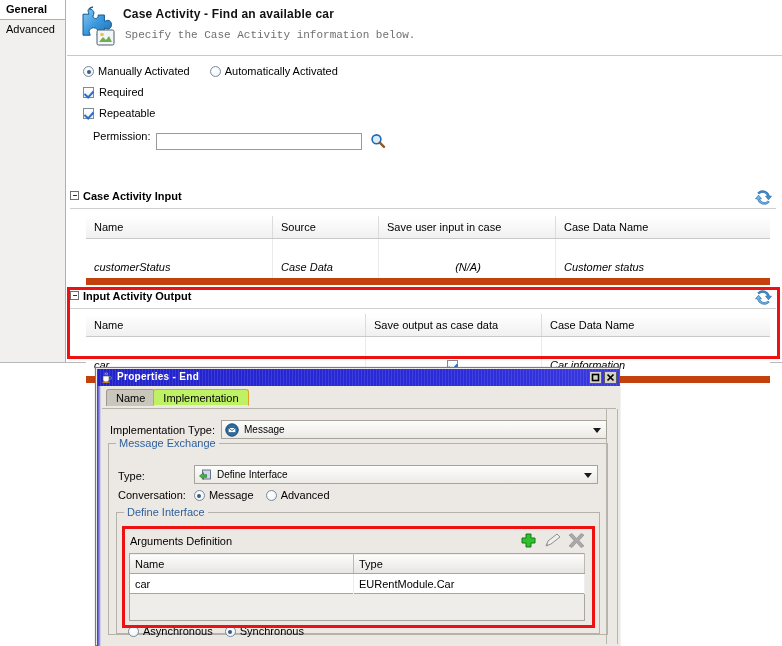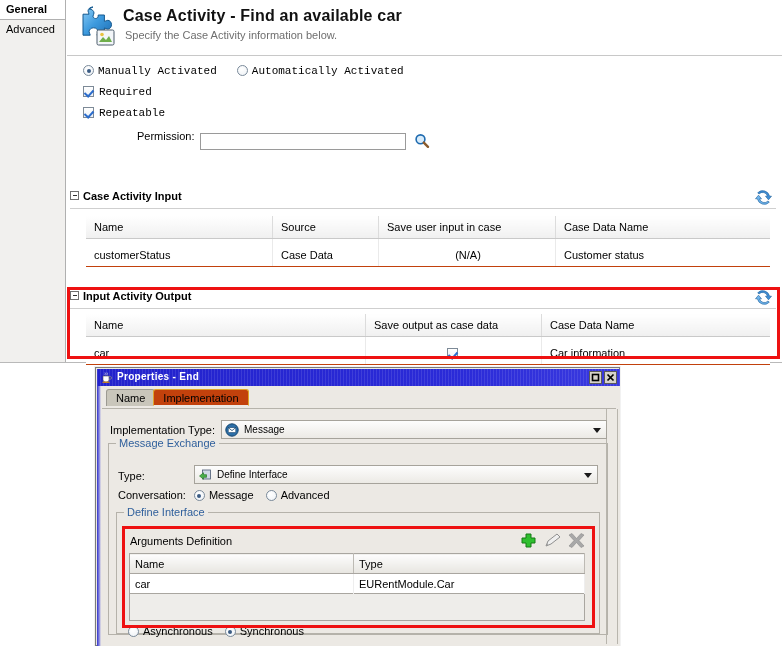--- a/index.html
+++ b/index.html
@@ -63,45 +63,45 @@
     box-sizing: border-box;
   }
   #header-icon {
     position: absolute;
     left: 8px; top: 6px;
     width: 44px; height: 42px;
   }
   #header-title {
     position: absolute;
     left: 56px; top: 7px;
-    font-size: 16px;
+    font-size: 12px;
     font-weight: bold;
     color: #111;
     letter-spacing: 0.2px;
   }
   #header-sub {
     position: absolute;
     left: 58px; top: 29px;
     font-size: 11px;
     color: #6f6f6f;
+    font-family: Liberation Mono, monospace;
   }
 
   
   #options {
     position: absolute;
     left: 67px; top: 57px;
     width: 715px;
   }
   .optrow {
     position: relative;
     height: 21px;
     padding-left: 16px;
     font-size: 11px;
     white-space: nowrap;
-    font-family: Liberation Mono, monospace;
   }
   .radio {
     display: inline-block;
     width: 11px; height: 11px;
     border-radius: 50%;
     border: 1px solid #7a8a9a;
     background: radial-gradient(circle at 40% 35%, #ffffff 0%, #f2f5f8 70%, #dfe6ec 100%);
     vertical-align: -2px;
     margin-right: 4px;
     position: relative;
@@ -134,21 +134,20 @@
     border-width: 0 2px 2px 0;
     transform: rotate(42deg);
   }
   .opt-label { margin-right: 20px; }
 
   #permrow {
     position: relative;
     height: 24px;
     padding-left: 26px;
     margin-top: 2px;
-    margin-left: 44px;
   }
   #perm-label {
     display: inline-block;
     font-size: 11px;
     vertical-align: 4px;
   }
   #perm-input {
     display: inline-block;
     width: 206px;
     height: 17px;
@@ -218,25 +217,26 @@
     font-weight: normal;
     text-align: left;
     padding: 3px 6px 3px 8px;
     background: linear-gradient(#ffffff, #f0f0f0);
     border-bottom: 1px solid #c9c9c9;
     border-right: 1px solid #dcdcdc;
     color: #000;
     height: 16px;
   }
   .dtable td {
-    padding: 8px 6px 3px 8px;
-    border-bottom: 1px solid #c2410c;
+    padding: 20px 6px 3px 8px;
+    border-bottom: 7px solid #c2410c;
     border-right: 1px solid #eaeaea;
     height: 16px;
     color: #000;
+    font-style: italic;
   }
   .dtable th:last-child, .dtable td:last-child { border-right: none; }
   .na { color: #b0b0b0; text-align: center; }
   .ctr { text-align: center; }
 
   
   .redbox {
     position: absolute;
     border: 3px solid #ee1111;
     box-sizing: border-box;
@@ -320,21 +320,21 @@
     background: #c9c6bb;
     border: 1px solid #9c9a92;
     border-bottom: none;
     border-radius: 3px 3px 0 0;
     margin-right: -2px;
     position: relative;
     box-sizing: border-box;
     color: #000;
   }
   .dtab.active {
-    background: #c2410c;
+    background: #bef264;
     border: 1px solid #e0a32a;
     border-bottom: 1px solid #ece9e4;
     z-index: 2;
   }
   #dlg-tabline {
     position: absolute;
     left: 5px; top: 22px;
     width: 514px; height: 1px;
     background: #b6b3ab;
   }

